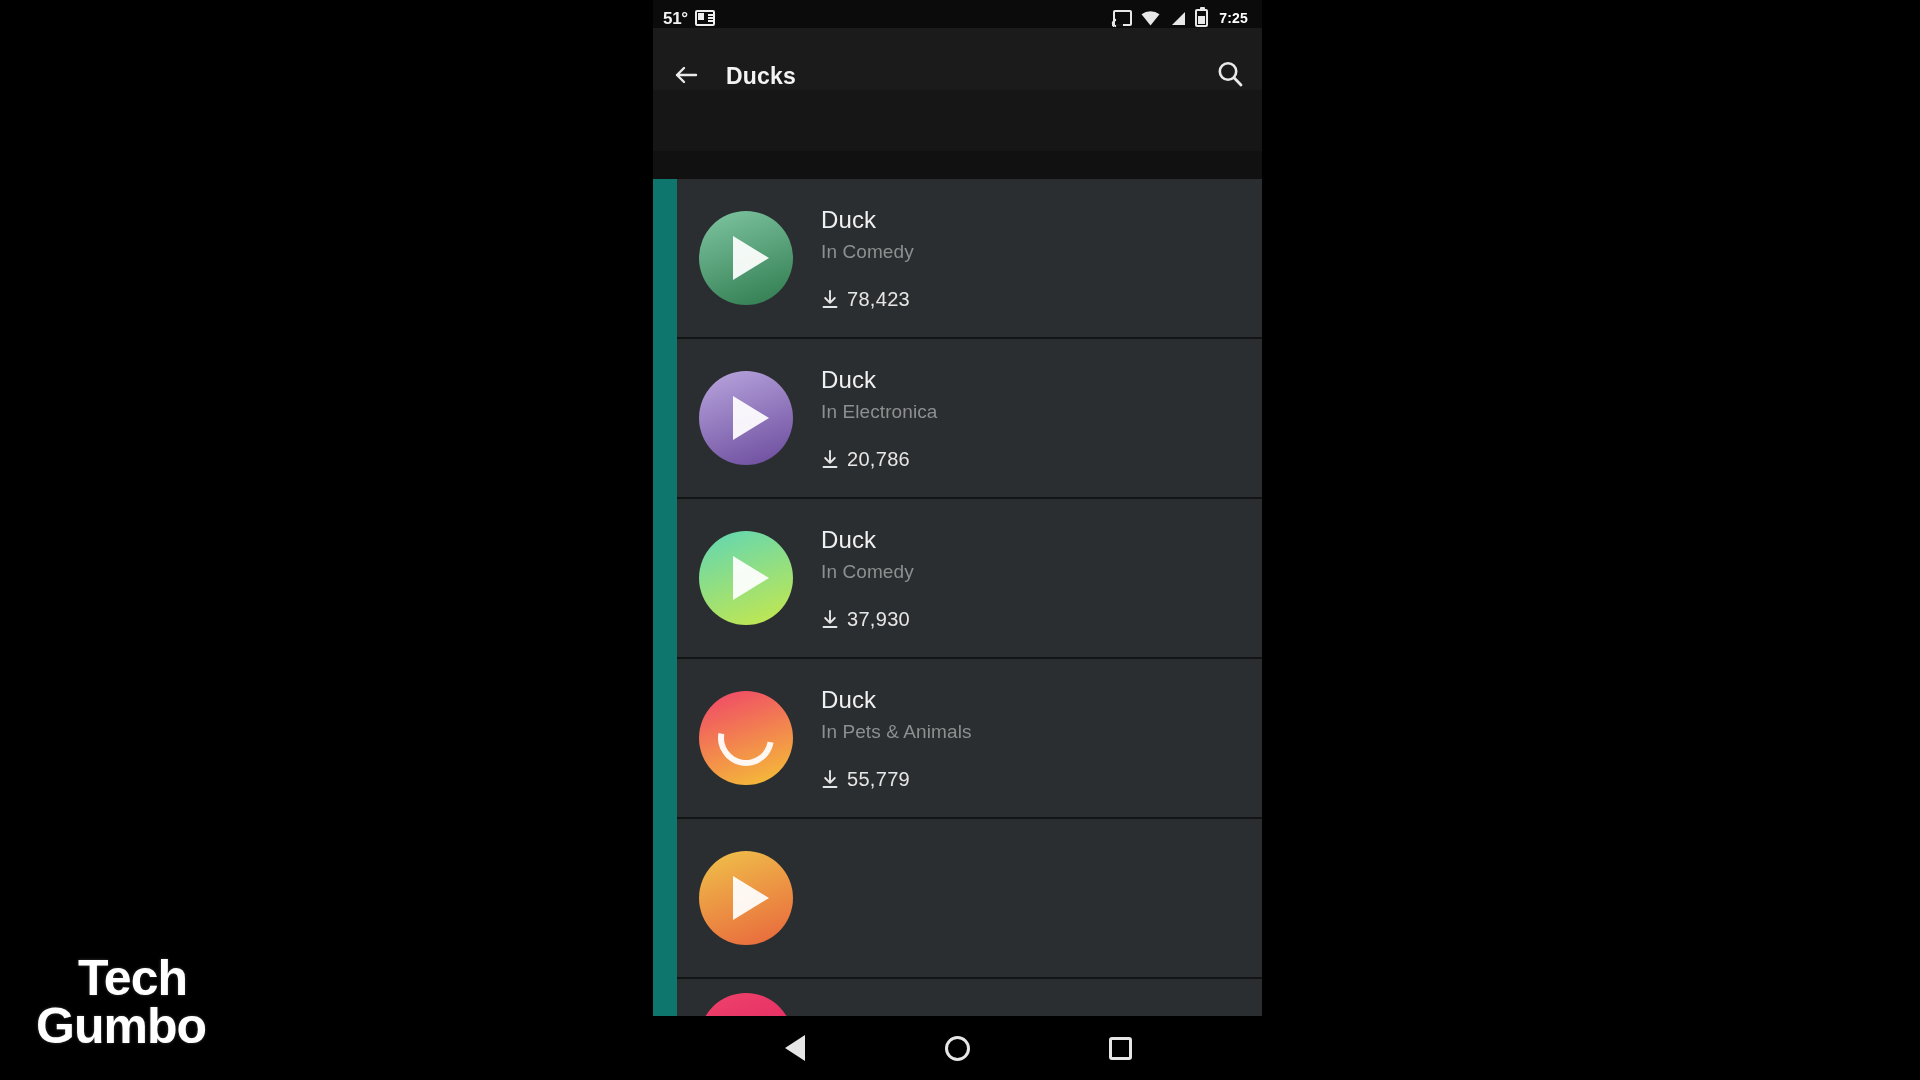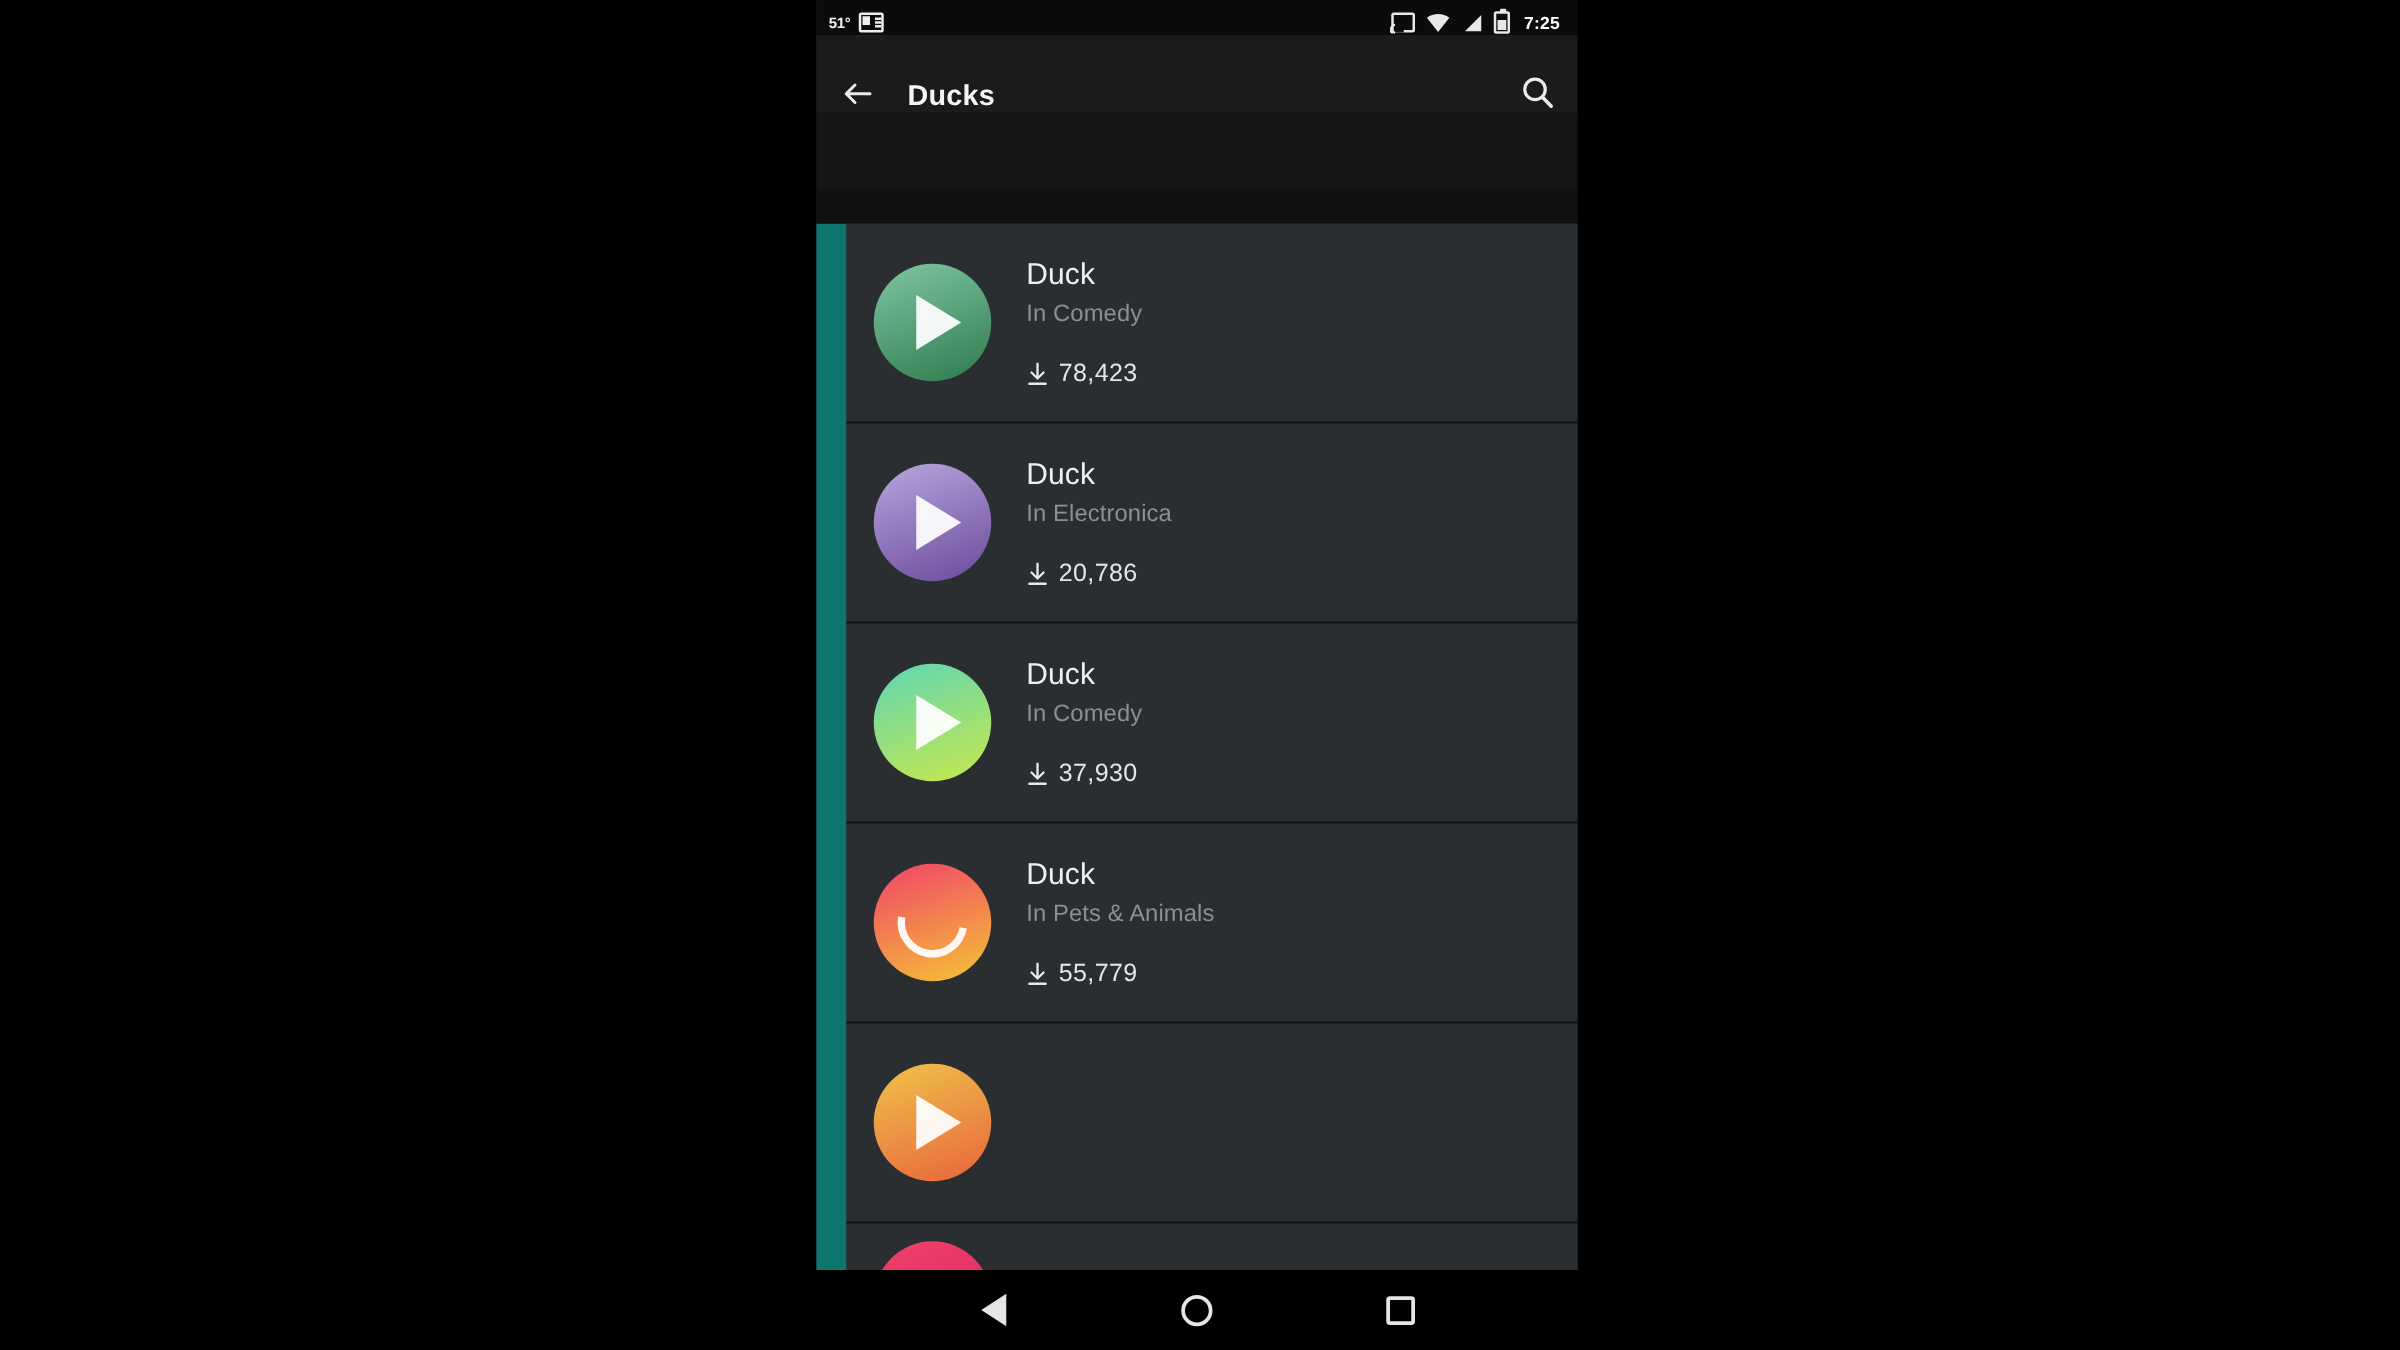--- a/index.html
+++ b/index.html
@@ -22,21 +22,21 @@
   
   .statusbar {
     position:absolute; left:0; top:0; width:609px; height:36px;
     background:#0b0b0b;
     display:flex; align-items:center;
     padding:0 14px 0 10px;
     color:#fff;
   }
   .sb-left { display:flex; align-items:center; gap:7px; }
   .sb-temp {
-    font-size:12px; font-weight:bold; letter-spacing:-0.3px;
+    font-size:17px; font-weight:bold; letter-spacing:-0.3px;
     color:#f2f2f2; line-height:1;
   }
   .sb-newsicon { width:20px; height:16px; position:relative; }
   .sb-newsicon .outer {
     position:absolute; inset:0; border:2px solid #eee; border-radius:2px;
   }
   .sb-newsicon .inner {
     position:absolute; left:3px; top:3px; width:6px; height:7px; background:#eee;
   }
   .sb-newsicon .ln {
@@ -371,15 +371,19 @@
         <span class="nav-back-tri"></span>
       </span>
     <span class="nav-btn">
         <span class="nav-home-circle"></span>
       </span>
     <span class="nav-btn">
         <span class="nav-recents-square"></span>
       </span>
   </div>
 
+  <div class="watermark">
+    <span class="wm-1">Tech</span>
+    <span class="wm-2">Gumbo</span>
+  </div>
 
 
 </div>
 
 </body></html>

